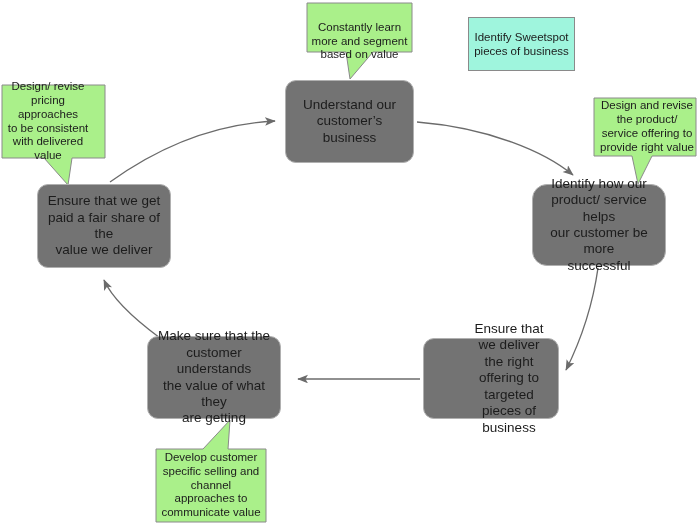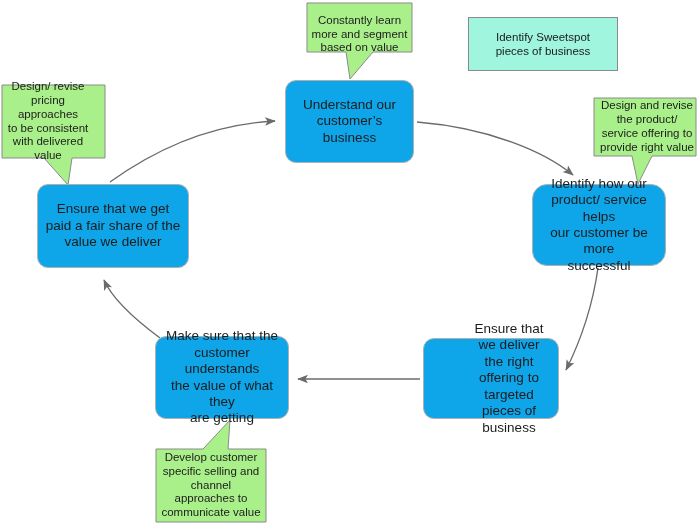--- a/index.html
+++ b/index.html
@@ -44,21 +44,21 @@
   .node-text {
     display: block;
     width: 100%;
     padding: 0 4px;
     box-sizing: border-box;
     line-height: 1.22;
     white-space: pre-line;
   }
   
   .process {
-    background: #0ea5e9;
+    background: #737373;
     border: 1px solid #b0b0b0;
     border-radius: 11px;
     font-size: 13.5px;
     color: #1c1c1c;
     box-shadow: 0 0 0 0 rgba(0,0,0,0);
   }
   
   .note-plain {
     background: #9ff5dd;
     border: 1px solid #8a8a8a;
@@ -112,21 +112,21 @@
     <path d="M 417 122 C 490 128 545 152 573 175" fill="none" stroke="#6b6b6b" stroke-width="1.35" marker-end="url(#ah)"></path>
 
     <path d="M 598 268 C 592 310 580 342 566 370" fill="none" stroke="#6b6b6b" stroke-width="1.35" marker-end="url(#ah)"></path>
 
     <path d="M 420 379 L 298 379" fill="none" stroke="#6b6b6b" stroke-width="1.35" marker-end="url(#ah)"></path>
 
     <path d="M 160 338 C 133 318 112 298 104 280" fill="none" stroke="#6b6b6b" stroke-width="1.35" marker-end="url(#ah)"></path>
   </svg>
 
 
-  <div class="node note-plain" style="left:468px; top:17px; width:150px; height:54px;">
+  <div class="node note-plain" style="left:468px; top:17px; width:107px; height:54px;">
     <span class="node-text">Identify Sweetspot
 pieces of business</span>
   </div>
 
   <div class="callout" style="left:0px; top:78px; width:118px; height:115px;">
     <svg width="118" height="115" viewBox="0 0 118 115" xmlns="http://www.w3.org/2000/svg">
       <path d="M2,7 L105,7 L105,80 L72,80 L68,107 L44,80 L2,80 Z" fill="#aaf08a" stroke="#8a8a8a" stroke-width="1"></path>
     </svg>
     <div class="callout-body" style="left:2px; top:7px; width:92px; height:73px;">
       <span>Design/ revise
@@ -134,21 +134,21 @@
 to be consistent
 with delivered
 value</span>
     </div>
   </div>
 
   <div class="callout" style="left:300px; top:0px; width:120px; height:84px;">
     <svg width="120" height="84" viewBox="0 0 120 84" xmlns="http://www.w3.org/2000/svg">
       <path d="M7,3 L112,3 L112,52 L73,52 L50,79 L46,52 L7,52 Z" fill="#aaf08a" stroke="#8a8a8a" stroke-width="1"></path>
     </svg>
-    <div class="callout-body" style="left:7px; top:10px; width:105px; height:49px;">
+    <div class="callout-body" style="left:7px; top:17px; width:105px; height:49px;">
       <span>Constantly learn
 more and segment
 based on value</span>
     </div>
   </div>
 
   <div class="callout" style="left:592px; top:94px; width:106px; height:94px;">
     <svg width="106" height="94" viewBox="0 0 106 94" xmlns="http://www.w3.org/2000/svg">
       <path d="M2,4 L104,4 L104,62 L60,62 L46,90 L40,62 L2,62 Z" fill="#aaf08a" stroke="#8a8a8a" stroke-width="1"></path>
     </svg>
@@ -186,26 +186,26 @@
 successful</span>
   </div>
 
   <div class="node process" style="left:423px; top:338px; width:136px; height:81px;padding-left:36px;">
     <span class="node-text">Ensure that we deliver
 the right offering to
 targeted pieces of
 business</span>
   </div>
 
-  <div class="node process" style="left:155px; top:336px; width:134px; height:83px;">
+  <div class="node process" style="left:147px; top:336px; width:134px; height:83px;">
     <span class="node-text">Make sure that the
 customer understands
 the value of what they
 are getting</span>
   </div>
 
-  <div class="node process" style="left:37px; top:184px; width:152px; height:84px;">
+  <div class="node process" style="left:37px; top:184px; width:134px; height:84px;">
     <span class="node-text">Ensure that we get
 paid a fair share of the
 value we deliver</span>
   </div>
 
 </div>
 
 </body></html>

